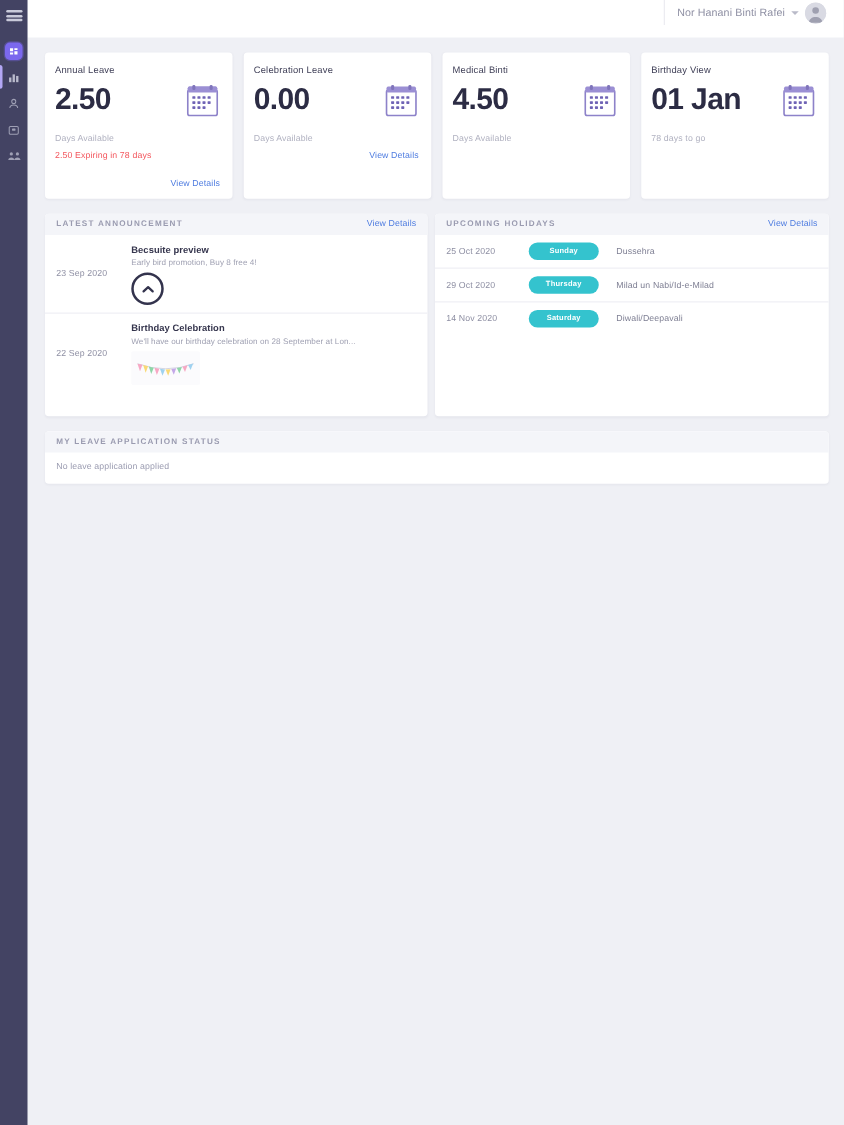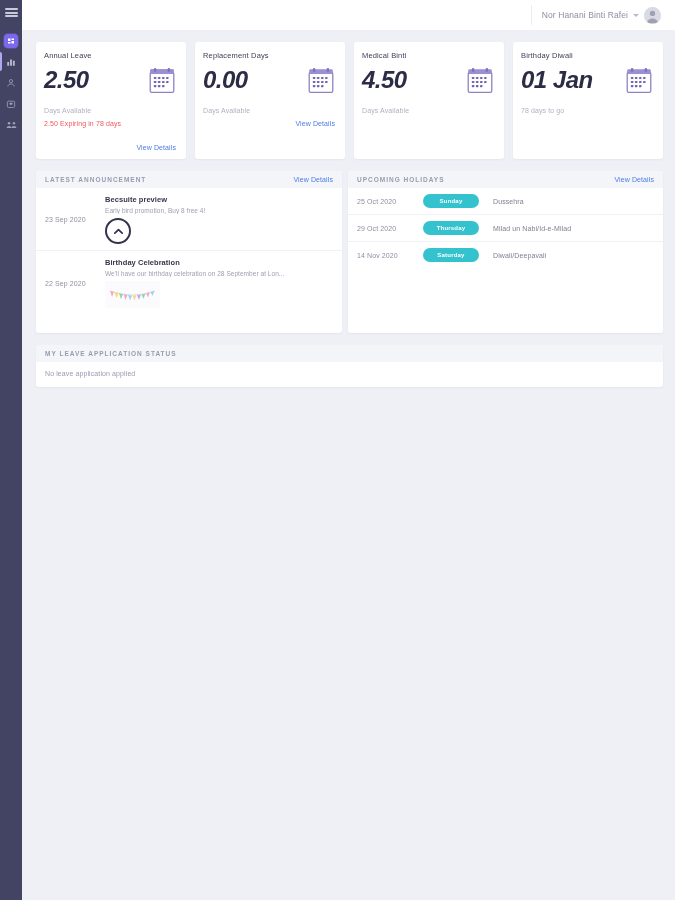--- a/index.html
+++ b/index.html
@@ -49,21 +49,21 @@
     width: 2px; height: 19px;
     background: #b3a7f5; border-radius: 0 2px 2px 0;
   }
   .nav-item svg { display: block; }
 
   
   .right { flex: 1; display: flex; flex-direction: column; height: 900px; position: relative; }
 
   .topbar {
     height: 30px; background: #ffffff;
-    display: flex; align-items: center; justify-content: flex-end;
+    display: flex; justify-content: flex-end;
     padding-right: 14px;
     flex: 0 0 30px;
   }
   .user-box { display: flex; align-items: center; gap: 5px; cursor: pointer; padding-left: 10px; border-left: 1px solid #ececf1; height: 20px; }
   .user-name { font-size: 8.5px; color: #8e8fa3; letter-spacing: .1px; white-space: nowrap; }
   .caret { width: 0; height: 0; border-left: 3px solid transparent; border-right: 3px solid transparent; border-top: 3.5px solid #b9bac8; }
   .avatar {
     width: 17px; height: 17px; border-radius: 50%;
     background: #d8d9e2;
     display: flex; align-items: flex-end; justify-content: center;
@@ -77,21 +77,21 @@
   .stat-card {
     flex: 1 1 0; background: #fff; border-radius: 3px;
     padding: 9px 10px 8px 8px;
     height: 117px;
     box-shadow: 0 1px 2px rgba(40,40,80,.05);
     display: flex; flex-direction: column;
     position: relative;
   }
   .stat-title { font-size: 7.5px; color: #3e3e56; letter-spacing: .15px; }
   .stat-mid { display: flex; align-items: flex-start; justify-content: space-between; margin-top: 8px; }
-  .stat-value { font-size: 24px; font-weight: bold; color: #2c2c44; letter-spacing: -.5px; line-height: 1; font-style: italic; }
+  .stat-value { font-size: 24px; font-weight: bold; color: #2c2c44; letter-spacing: -.5px; line-height: 1; }
   .stat-value.date { font-size: 24px; }
   .stat-sub { font-size: 7px; color: #b0b1c0; margin-top: 9px; letter-spacing: .1px; }
   .stat-expiry { font-size: 7px; color: #f3565d; margin-top: 6px; letter-spacing: .1px; }
   .view-link { font-size: 7px; color: #4e7ce0; cursor: pointer; letter-spacing: .1px; }
   .stat-card .view-link { align-self: flex-end; margin-top: auto; }
   .stat-card.rep .view-link { margin-top: 6px; align-self: flex-end; }
 
   .cal-icon { flex: 0 0 auto; }
 
   
@@ -234,21 +234,21 @@
                 </g>
               </svg>
             </span>
           </div>
           <div class="stat-sub">Days Available</div>
           <div class="stat-expiry">2.50 Expiring in 78 days</div>
           <div class="view-link">View Details</div>
         </div>
 
         <div class="stat-card rep">
-          <div class="stat-title">Replacement Days</div>
+          <div class="stat-title">Celebration Leave</div>
           <div class="stat-mid">
             <div class="stat-value">0.00</div>
             <span class="cal-icon">
               <svg width="28" height="26" viewBox="0 0 34 32">
                 <rect x="2.5" y="5" width="29" height="25" rx="2" fill="#fff" stroke="#8d82c9" stroke-width="1.6"></rect>
                 <rect x="2.5" y="1.5" width="29" height="6" rx="1.6" fill="#9b8fd4"></rect>
                 <rect x="7" y="0" width="3" height="5" rx="1.4" fill="#7f74bb"></rect>
                 <rect x="24" y="0" width="3" height="5" rx="1.4" fill="#7f74bb"></rect>
                 <g fill="#6f63b5">
                   <rect x="7" y="11" width="3" height="2.6" rx=".6"></rect>
@@ -293,21 +293,21 @@
                     <rect x="12" y="21" width="3" height="2.6" rx=".6"></rect>
                   <rect x="17" y="21" width="3" height="2.6" rx=".6"></rect>
                 </g>
               </svg>
             </span>
           </div>
           <div class="stat-sub">Days Available</div>
         </div>
 
         <div class="stat-card">
-          <div class="stat-title">Birthday Diwali</div>
+          <div class="stat-title">Birthday View</div>
           <div class="stat-mid">
             <div class="stat-value date">01 Jan</div>
             <span class="cal-icon">
               <svg width="28" height="26" viewBox="0 0 34 32">
                 <rect x="2.5" y="5" width="29" height="25" rx="2" fill="#fff" stroke="#8d82c9" stroke-width="1.6"></rect>
                 <rect x="2.5" y="1.5" width="29" height="6" rx="1.6" fill="#9b8fd4"></rect>
                 <rect x="7" y="0" width="3" height="5" rx="1.4" fill="#7f74bb"></rect>
                 <rect x="24" y="0" width="3" height="5" rx="1.4" fill="#7f74bb"></rect>
                 <g fill="#6f63b5">
                   <rect x="7" y="11" width="3" height="2.6" rx=".6"></rect>

